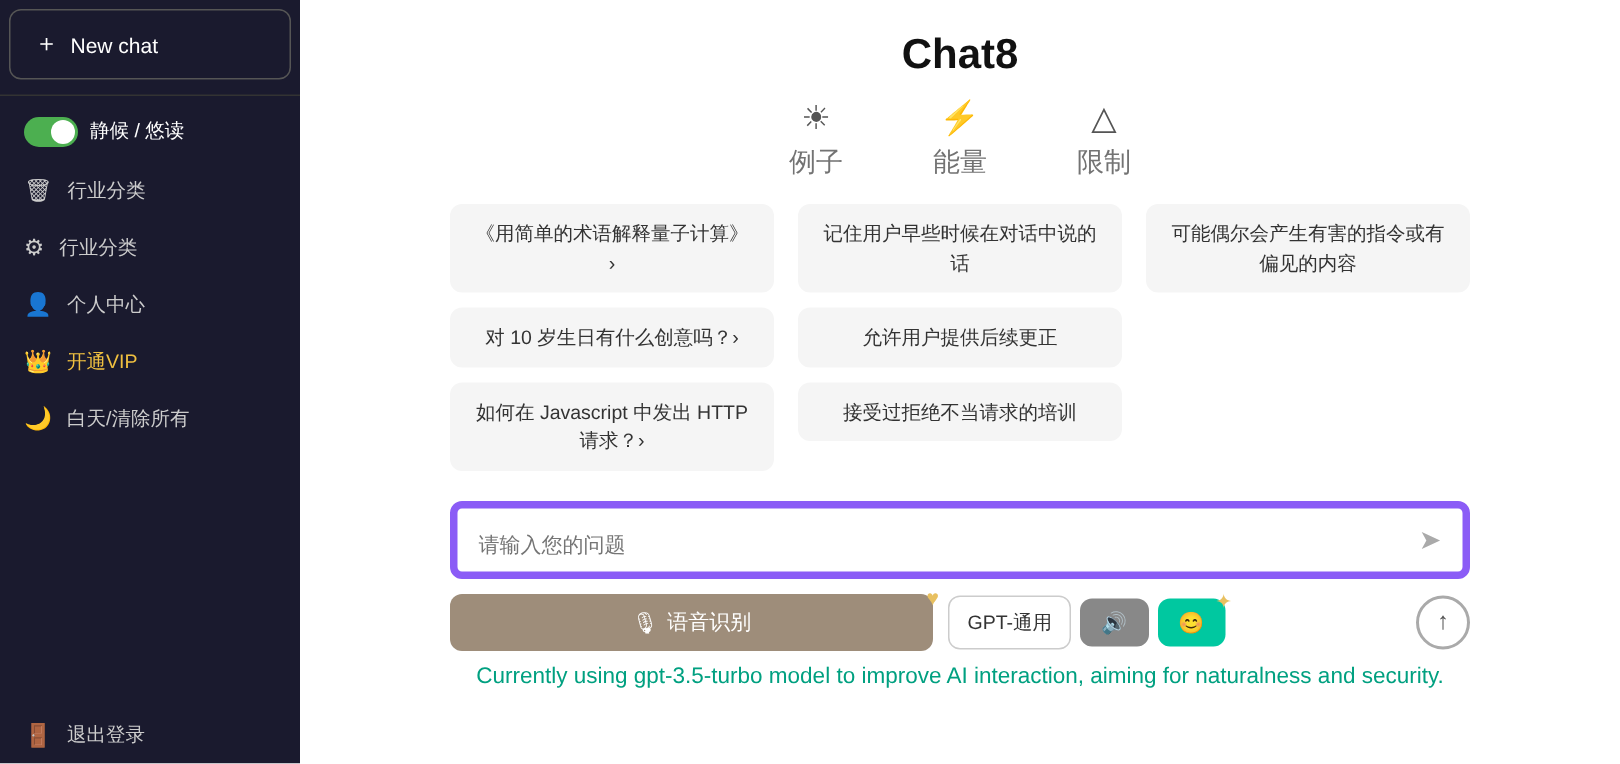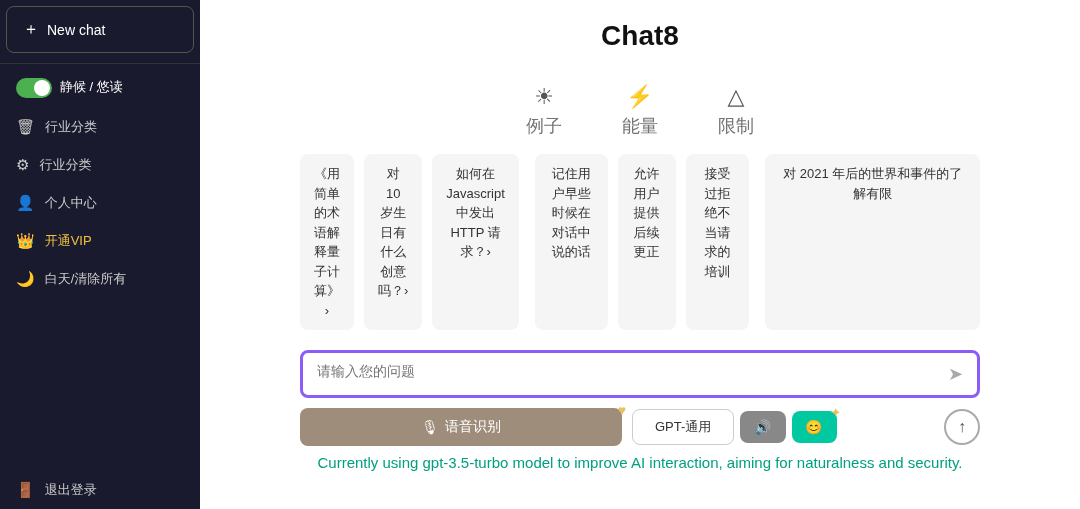--- a/index.html
+++ b/index.html
@@ -13,39 +13,39 @@
     .toggle-row { display: flex; align-items: flex-start; gap: 8px; padding: 10px 16px; font-size: 13px; }
     .toggle { width: 36px; height: 20px; background: #4caf50; border-radius: 10px; position: relative; flex-shrink: 0; }
     .toggle-knob { width: 16px; height: 16px; background: #fff; border-radius: 50%; position: absolute; top: 2px; right: 2px; }
     .sidebar-item { display: flex; align-items: center; gap: 10px; padding: 10px 16px; font-size: 13px; cursor: pointer; color: #ccc; }
     .sidebar-item .item-icon { font-size: 15px; }
     .sidebar-item.vip-item { color: #f0c040; }
     .sidebar-spacer { flex: 1; }
 
     
     .main { flex: 1; display: flex; flex-direction: column; align-items: center; overflow: hidden; background: #fff; padding: 20px 40px 10px; }
-    .page-title { font-size: 28px; font-weight: 700; color: #111; margin-bottom: 32px; }
+    .page-title { font-size: 28px; font-weight: 700; color: #111; margin-bottom: 14px; }
     .features-row { display: flex; gap: 60px; margin-bottom: 16px; }
     .feature-col { display: flex; flex-direction: column; align-items: center; gap: 4px; }
     .feature-icon { font-size: 22px; color: #555; }
     .feature-label { font-size: 18px; color: #737373; }
     .cards-grid { display: flex; gap: 16px; margin-bottom: 12px; width: 100%; max-width: 680px; }
-    .card-col { display: flex; gap: 10px; flex: 1; }
+    .card-col { display: flex; flex-direction: column; gap: 10px; flex: 1; }
     .card { background: #f5f5f5; border-radius: 8px; padding: 10px 14px; font-size: 13px; color: #333; cursor: pointer; line-height: 1.5; text-align: center; }
 
     
     .input-section { width: 100%; max-width: 680px; margin-top: 8px; }
-    .input-wrapper { display: flex; align-items: flex-start; border: 3px solid #8b5cf6; border-radius: 8px; padding: 10px 14px; background: #fff; margin-bottom: 10px; }
+    .input-wrapper { display: flex; align-items: flex-end; border: 5px solid #8b5cf6; border-radius: 8px; padding: 10px 14px; background: #fff; margin-bottom: 10px; }
     .input-field { flex: 1; border: none; outline: none; font-size: 14px; color: #999; background: transparent; }
     .send-icon { color: #aaa; font-size: 18px; cursor: pointer; }
     .bottom-bar { display: flex; gap: 10px; width: 100%; align-items: center; }
     .voice-btn { flex: 1; background: #9e8d7a; color: #fff; border: none; border-radius: 8px; padding: 10px; font-size: 14px; cursor: pointer; display: flex; align-items: center; justify-content: center; gap: 6px; position: relative; }
     .voice-btn .heart-badge { position: absolute; top: -6px; right: -4px; font-size: 14px; color: #e8c060; }
     .gpt-select-group { display: flex; align-items: center; gap: 6px; flex: 1; }
-    .gpt-btn { background: #fff; border: 1px solid #ccc; border-radius: 8px; padding: 8px 22px; font-size: 13px; cursor: pointer; color: #333; }
+    .gpt-btn { background: #fff; border: 1px solid #ccc; border-radius: 8px; padding: 8px 12px; font-size: 13px; cursor: pointer; color: #333; }
     .speaker-btn { background: #888; border: none; border-radius: 8px; padding: 8px 14px; cursor: pointer; color: #fff; font-size: 14px; }
     .avatar-btn { background: #00c8a0; border: none; border-radius: 8px; padding: 8px 14px; cursor: pointer; color: #fff; font-size: 14px; position: relative; }
     .avatar-btn .star-badge { position: absolute; top: -6px; right: -4px; font-size: 13px; color: #e8c060; }
     .scroll-top-btn { width: 36px; height: 36px; border-radius: 50%; border: 2px solid #aaa; background: #fff; display: flex; align-items: center; justify-content: center; cursor: pointer; font-size: 16px; color: #555; flex-shrink: 0; }
     .footer-note { font-size: 15px; color: #00a080; margin-top: 8px; text-align: center; width: 100%; }
   </style>
 </head>
 <body>
 
 <div class="sidebar">
@@ -110,21 +110,21 @@
       <div class="card">《用简单的术语解释量子计算》 ›</div>
       <div class="card">对 10 岁生日有什么创意吗？›</div>
       <div class="card">如何在 Javascript 中发出 HTTP 请求？›</div>
     </div>
     <div class="card-col">
       <div class="card">记住用户早些时候在对话中说的话</div>
       <div class="card">允许用户提供后续更正</div>
       <div class="card">接受过拒绝不当请求的培训</div>
     </div>
     <div class="card-col">
-      <div class="card">对 2021 年后的世界和事件的了解有限</div>
+      <div class="card">可能偶尔会产生有害的指令或有偏见的内容</div>
     </div>
   </div>
 
   <div class="input-section">
     <div class="input-wrapper">
       <input class="input-field" type="text" placeholder="请输入您的问题" style="">
       <span class="send-icon">➤</span>
     </div>
     <div class="bottom-bar">
       <button class="voice-btn">

